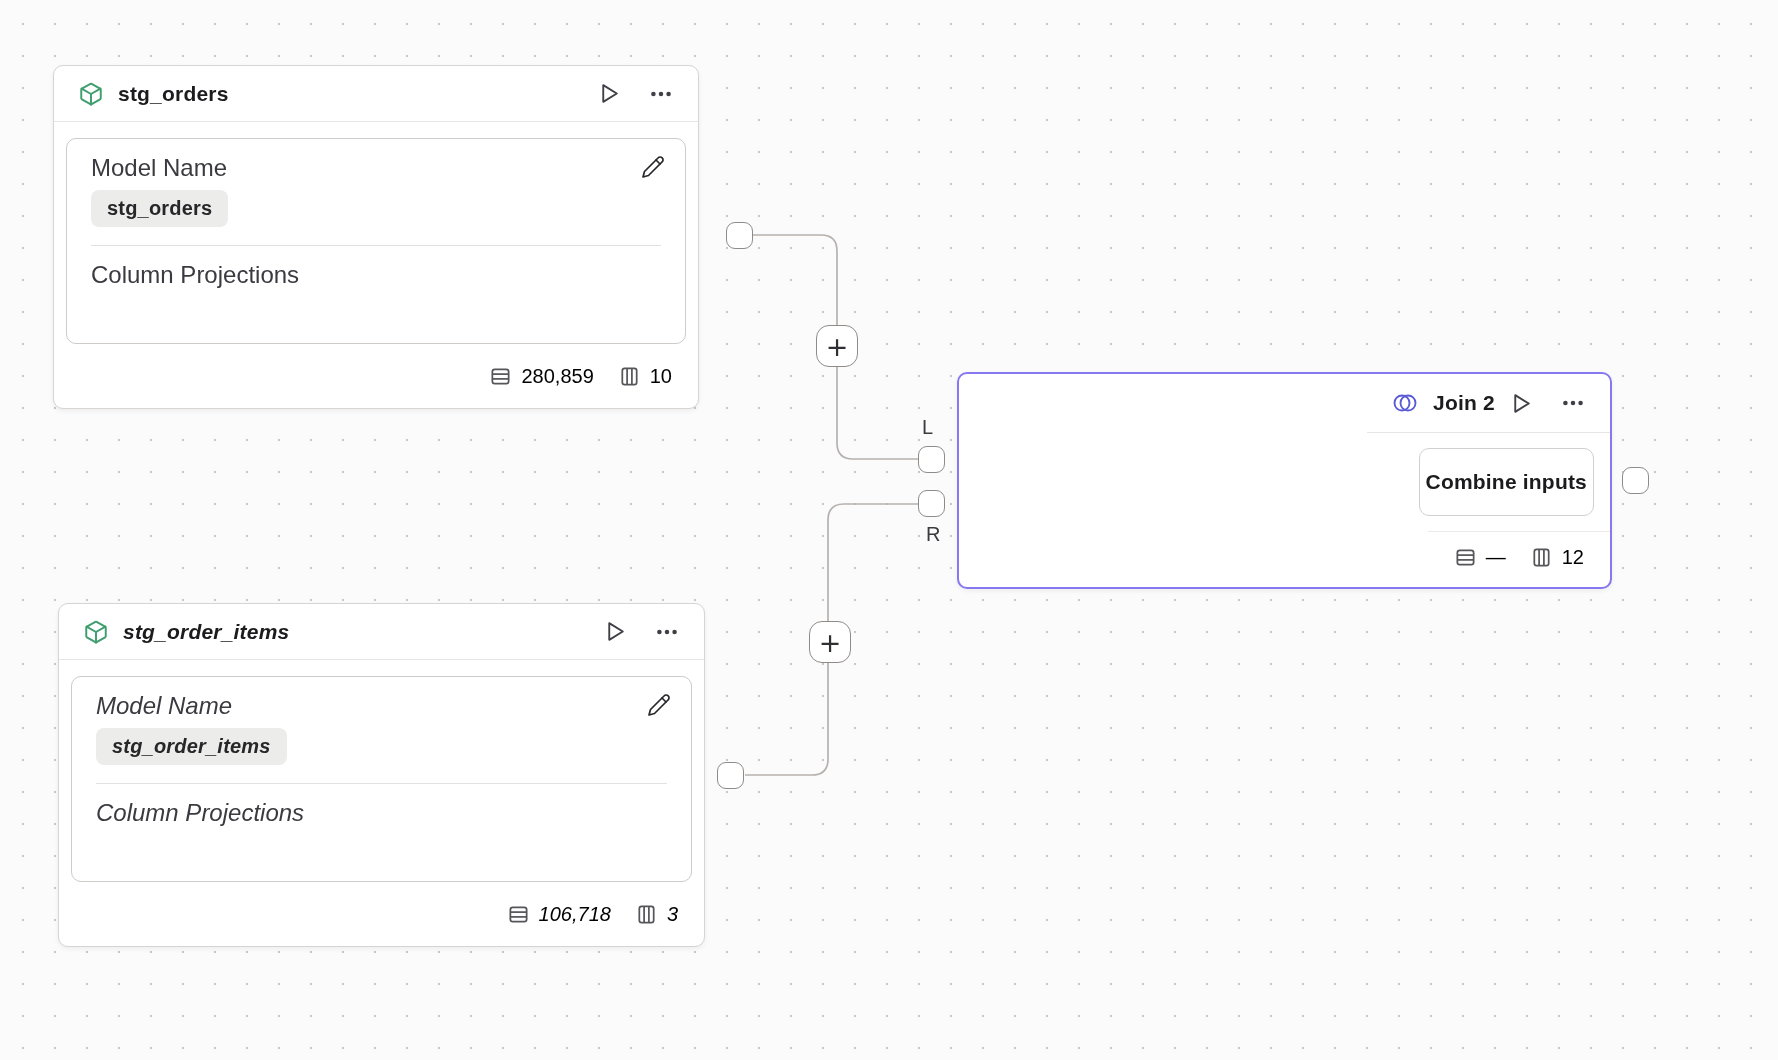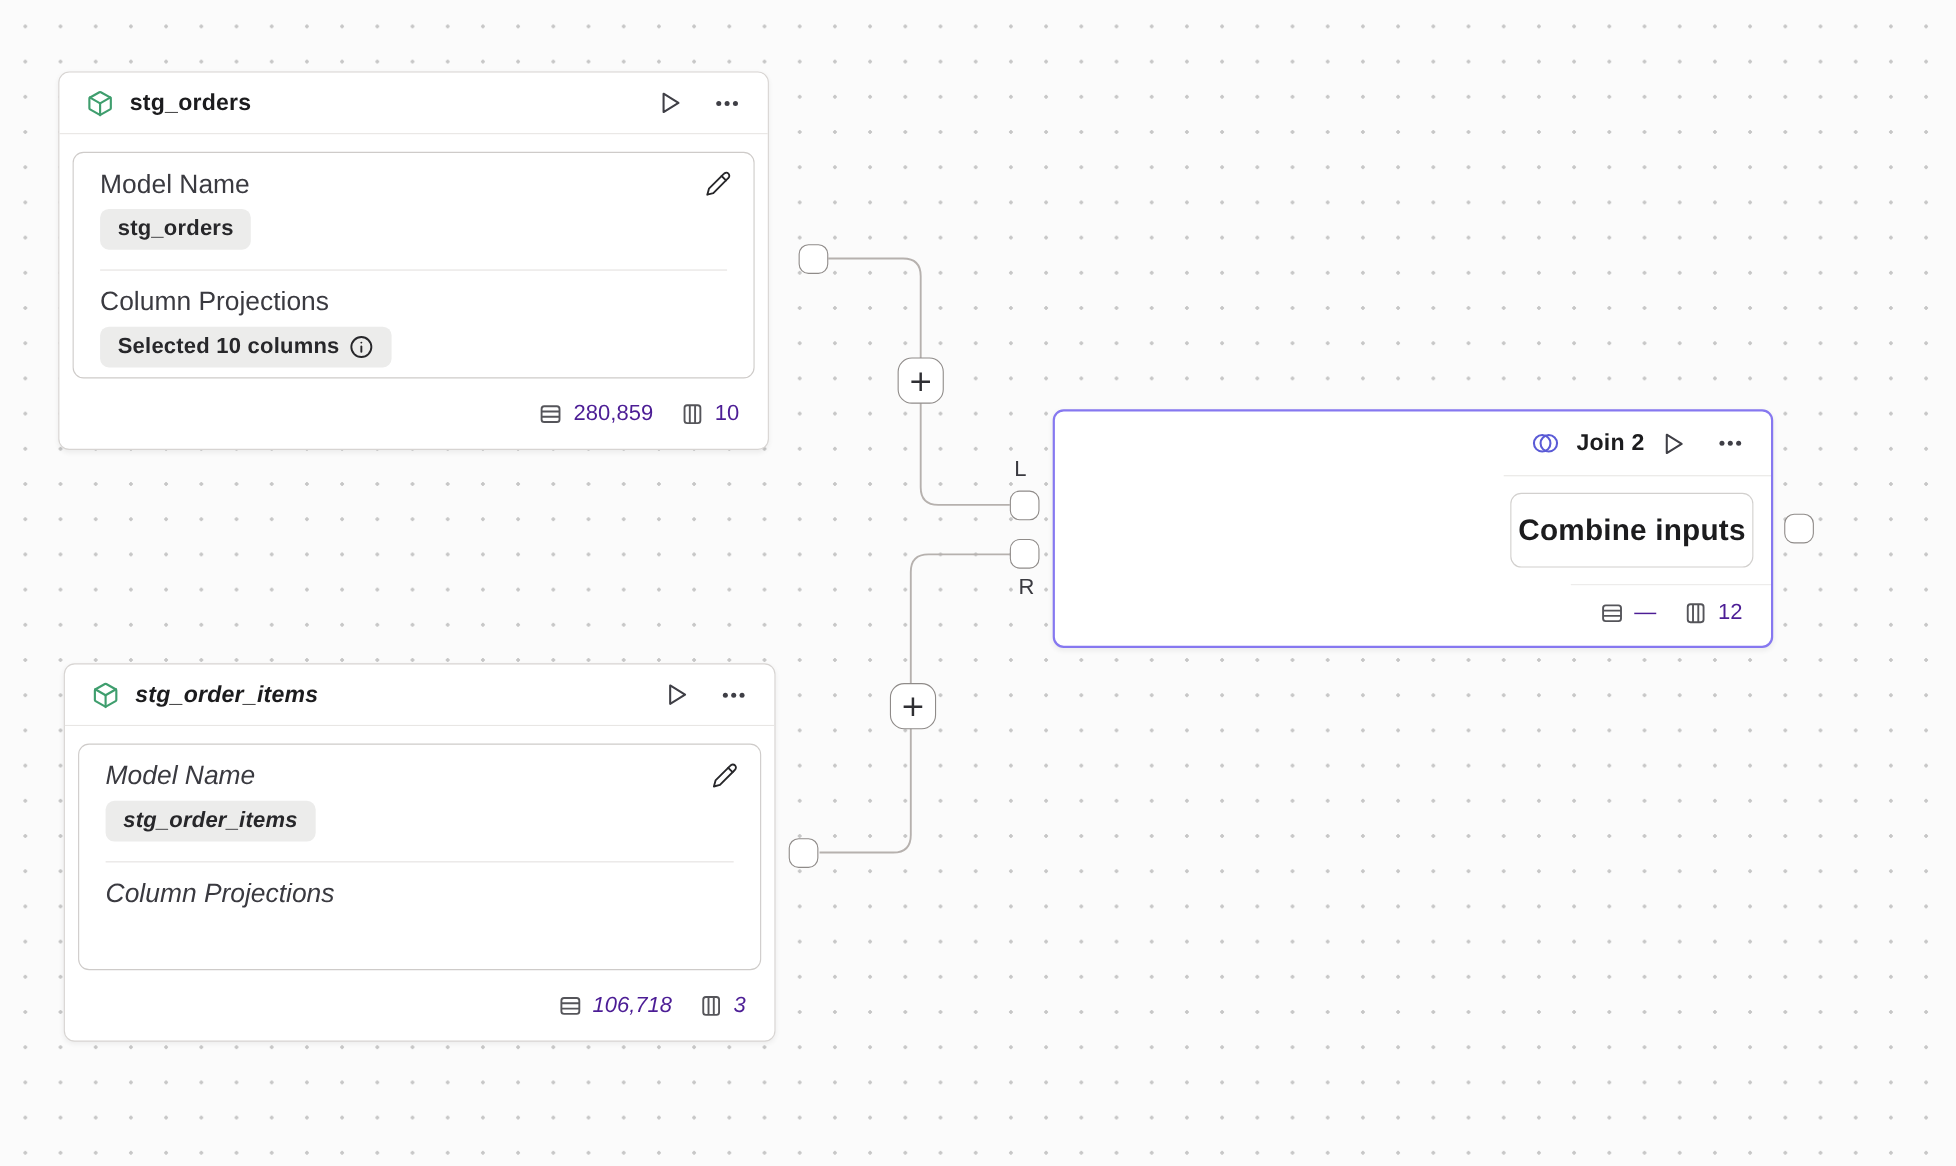--- a/index.html
+++ b/index.html
@@ -35,28 +35,28 @@
   .field-label{font-size:24px;color:#3a3a40;line-height:26px;}
   .pill{
     display:inline-flex;align-items:center;gap:8px;margin-top:9px;
     background:#ececeb;border-radius:8px;padding:7px 16px;
     font-size:20px;font-weight:700;color:#27272a;letter-spacing:.2px;
   }
   .inner-divider{border:none;border-top:1px solid #e4e2e0;margin:18px 0 16px 0;}
   .pencil{position:absolute;top:16px;right:20px;}
   .node-footer{
     flex:0 0 auto;display:flex;align-items:center;justify-content:flex-end;
-    gap:10px;padding:0 26px;height:64px;font-size:20px;color:#4c1d95;
+    gap:10px;padding:0 26px;height:64px;font-size:20px;color:#000000;
   }
   .node-footer .stat{display:flex;align-items:center;gap:9px;}
   .node-footer .stat + .stat{margin-left:14px;}
   .join-body{padding:15px 16px;}
   .combine-btn{
     width:100%;height:68px;background:#fff;border:1px solid #d2d0ce;border-radius:10px;
-    font-family:inherit;font-size:27px;font-weight:700;color:#1c1c1e;cursor:pointer;letter-spacing:.2px;
+    font-family:inherit;font-size:21px;font-weight:700;color:#1c1c1e;cursor:pointer;letter-spacing:.2px;
   }
   .join-footer{border-top:1px solid #eceae9;height:51px;}
   .port{
     position:absolute;width:27px;height:27px;background:#fff;border:1.6px solid #8f8b89;
     border-radius:9px;box-sizing:border-box;z-index:3;
   }
   .add-btn{
     position:absolute;width:42px;height:42px;background:#fff;border:1.6px solid #8f8b89;
     border-radius:13px;box-sizing:border-box;z-index:3;display:flex;align-items:center;justify-content:center;
     font-size:27px;font-weight:400;color:#2f2f33;cursor:pointer;padding:0;line-height:1;
@@ -112,30 +112,20 @@
                 <path d="m15 5 4 4"></path>
             </svg>
           </span>
         </button>
         <div class="field-label">Model Name</div>
         <span class="pill">
           <span>stg_orders</span>
         </span>
         <hr class="inner-divider">
         <div class="field-label">Column Projections</div>
-        <span class="pill">
-          <span>Selected 10 columns</span>
-          <span style="display:flex;">
-            <svg width="23" height="23" viewBox="0 0 24 24" fill="none" stroke="#27272a" stroke-width="1.8" stroke-linecap="round">
-                <circle cx="12" cy="12" r="9.5"></circle>
-                <line x1="12" y1="16.5" x2="12" y2="11.5"></line>
-                <line x1="12" y1="7.8" x2="12.01" y2="7.8"></line>
-              </svg>
-          </span>
-        </span>
       </div>
     </div>
     <div class="node-footer">
       <span class="stat">
         <span style="display:flex;">
           <svg width="23" height="23" viewBox="0 0 24 24" fill="none" stroke="#55555a" stroke-width="1.8">
               <rect x="3.5" y="4.5" width="17" height="15" rx="2.5"></rect>
               <line x1="3.5" y1="9.5" x2="20.5" y2="9.5"></line>
               <line x1="3.5" y1="14.5" x2="20.5" y2="14.5"></line>
             </svg>

